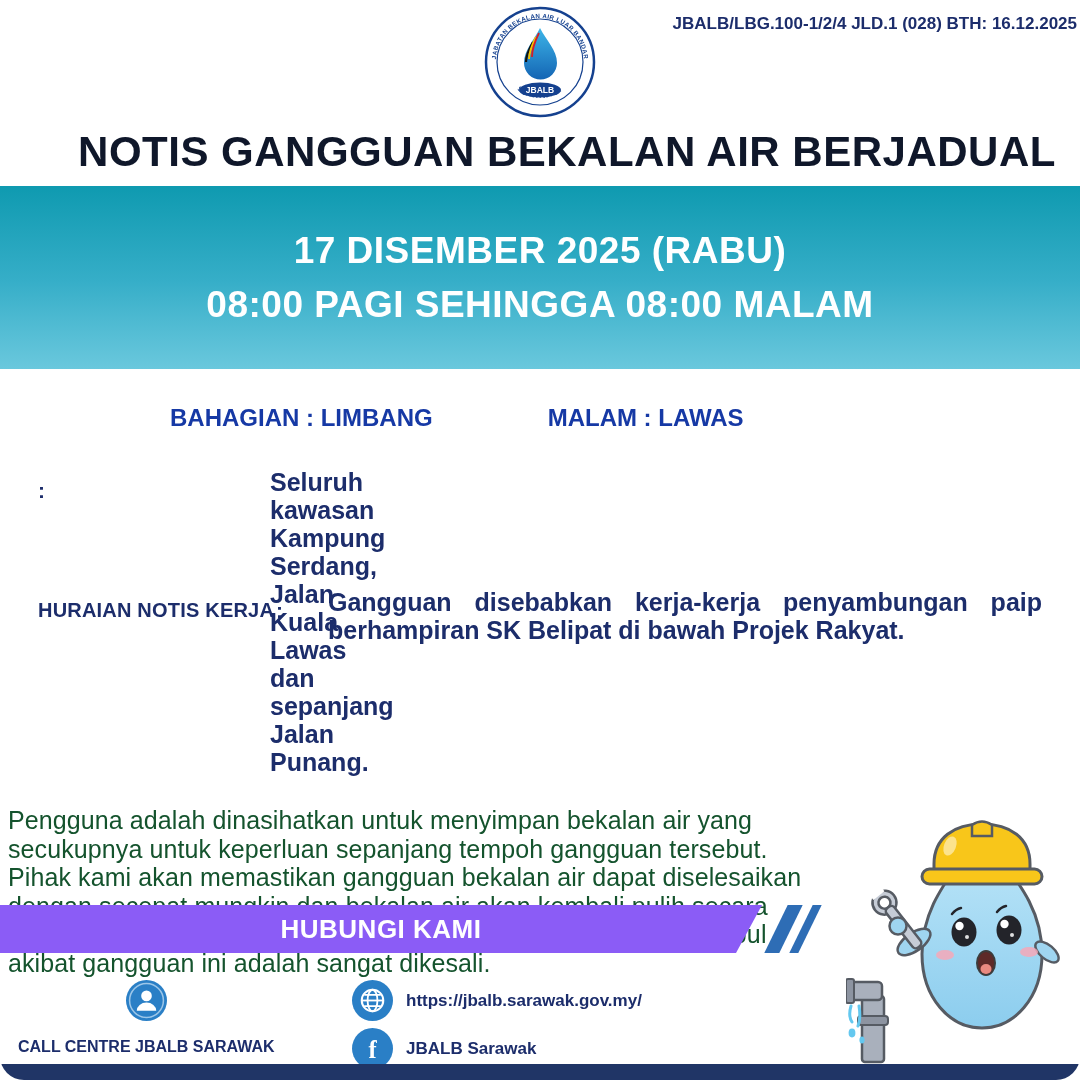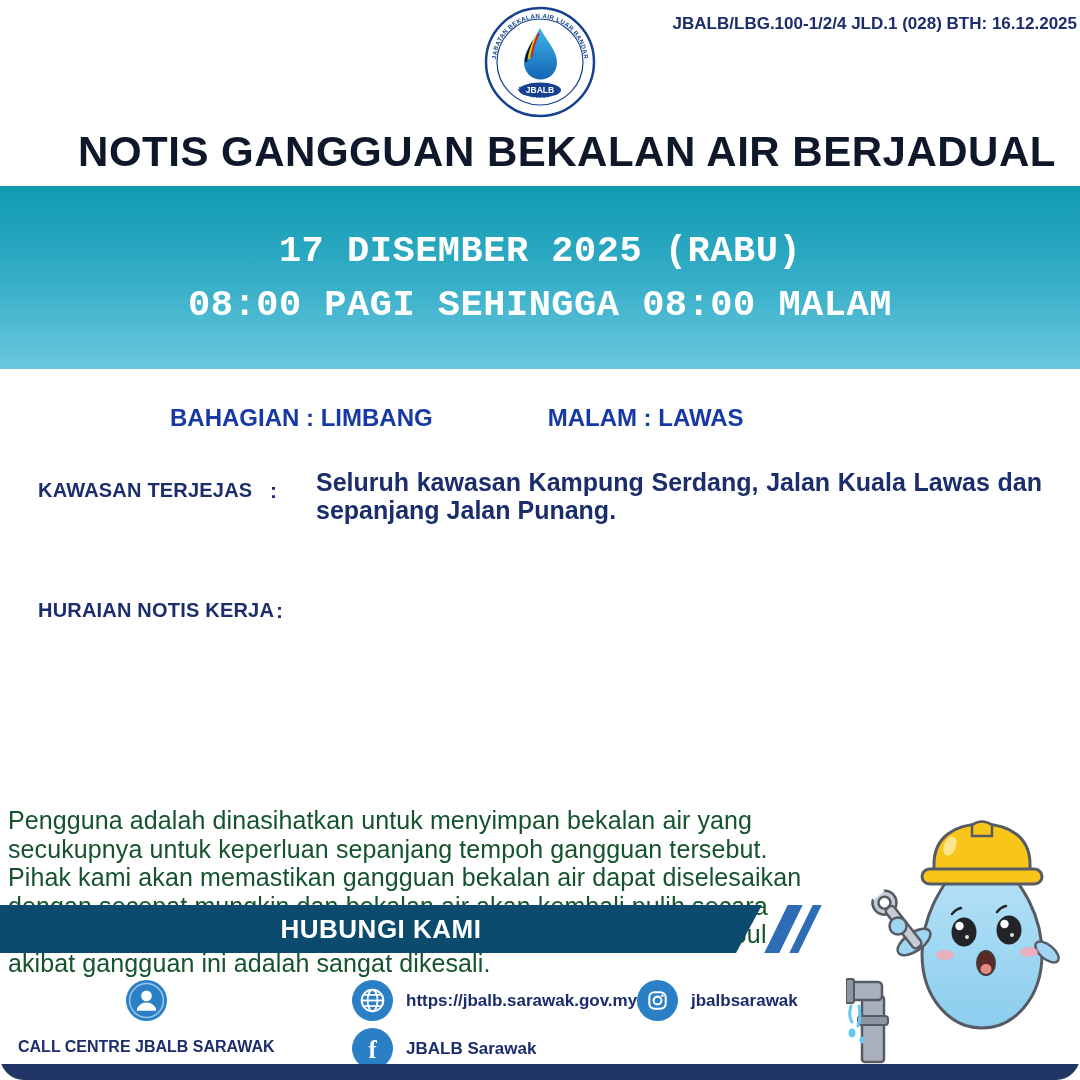--- a/index.html
+++ b/index.html
@@ -10,37 +10,37 @@
   .ref { position:absolute; top:14px; right:3px; font-size:17px; font-weight:bold; color:#1c2d6b; white-space:nowrap; }
 
   .logo { position:absolute; top:6px; left:50%; transform:translateX(-50%); }
 
   .title { position:absolute; top:128px; left:0; width:100%; text-align:center;
            font-size:42px; font-weight:bold; color:#0f172a; letter-spacing:.5px;margin-left:27px; }
 
   .banner { position:absolute; top:186px; left:0; width:1080px; height:183px;
             background:linear-gradient(180deg,#0f9ab0 0%,#36aec8 52%,#6ac8dd 100%);
             display:flex; flex-direction:column; align-items:center; justify-content:center; gap:12px; }
-  .banner .bline { color:#ffffff; font-size:37px; font-weight:bold; letter-spacing:.5px;font-family:Liberation Mono, monospace; }
+  .banner .bline { color:#ffffff; font-size:37px; font-weight:bold; letter-spacing:.5px; }
 
   .location { position:absolute; top:404px; left:170px; display:flex; gap:115px;
               font-size:24px; font-weight:bold; color:#1639a5; }
 
   .detail { position:absolute; left:38px; right:38px; display:grid;
             grid-template-columns:232px 46px 1fr; color:#1c2d6b; font-weight:bold; }
   .detail .dlabel { font-size:20px; line-height:45px; letter-spacing:.2px; white-space:nowrap; }
   .detail .dcolon { font-size:21px; line-height:45px; }
   .detail .dtext, .detail .dtext p { font-size:25px; line-height:28px; text-align:justify; }
   .kawasan { top:468px; }
   .huraian { top:588px;gap:6px; }
 
   .disclaimer { position:absolute; top:806px; left:8px; width:802px;
                 font-size:25px; color:#14532d; line-height:1.14; letter-spacing:.1px; }
 
-  .contact-bar { position:absolute; top:905px; left:0; width:762px; height:48px; background:#0c4a6e;
+  .contact-bar { position:absolute; top:905px; left:0; width:762px; height:48px; background:#8b5cf6;
                  clip-path:polygon(0 0,100% 0,calc(100% - 26px) 100%,0 100%);
                  display:flex; align-items:center; justify-content:center; }
   .contact-bar span { color:#ffffff; font-size:26px; font-weight:bold; letter-spacing:.5px; }
   .stripe { position:absolute; top:905px; height:48px; background:#2e6db5; transform:skewX(-26deg); }
   .s1 { left:776px; width:15px; }
   .s2 { left:801px; width:9px; }
 
   .contact-item { position:absolute; display:flex; align-items:center; gap:13px;
                   color:#1c2d6b; font-weight:bold; }
   .ci-icon { width:41px; height:41px; flex:0 0 auto; display:block; }
@@ -97,29 +97,29 @@
     <div class="bline">17 DISEMBER 2025 (RABU)</div>
     <div class="bline">08:00 PAGI SEHINGGA 08:00 MALAM</div>
   </div>
 
   <div class="location">
     <span>BAHAGIAN : LIMBANG</span>
     <span>MALAM : LAWAS</span>
   </div>
 
   <div class="detail kawasan">
-    <div class="dlabel">KAWASAN TERJEJAS</div>
     <div class="dcolon">:</div>
     <div class="dtext">Seluruh kawasan Kampung Serdang, Jalan Kuala Lawas dan sepanjang Jalan Punang.</div>
   </div>
 
   <div class="detail huraian">
     <div class="dlabel">HURAIAN NOTIS KERJA</div>
     <div class="dcolon">:</div>
     <div class="dtext">
+      <p>Gangguan disebabkan kerja-kerja penyambungan paip berhampiran SK Belipat di bawah Projek Rakyat.</p>
     </div>
   </div>
 
   <p class="disclaimer">Pengguna adalah dinasihatkan untuk menyimpan bekalan air yang secukupnya untuk keperluan sepanjang tempoh gangguan tersebut. Pihak kami akan memastikan gangguan bekalan air dapat diselesaikan dengan secepat mungkin dan bekalan air akan kembali pulih secara berperingkat di kawasan yang terjejas. Segala kesulitan yang timbul akibat gangguan ini adalah sangat dikesali.</p>
 
   <div class="contact-bar">
     <span>HUBUNGI KAMI</span>
   </div>
   <div class="stripe s1"></div>
   <div class="stripe s2"></div>
@@ -141,29 +141,20 @@
     <svg class="ci-icon" viewBox="0 0 40 40">
       <circle cx="20" cy="20" r="20" fill="#2a7fc6"></circle>
       <circle cx="20" cy="20" r="10.5" fill="none" stroke="#ffffff" stroke-width="2"></circle>
       <ellipse cx="20" cy="20" rx="4.8" ry="10.5" fill="none" stroke="#ffffff" stroke-width="1.8"></ellipse>
       <line x1="9.5" y1="20" x2="30.5" y2="20" stroke="#ffffff" stroke-width="1.8"></line>
       <path d="M12 14.5 h16 M12 25.5 h16" stroke="#ffffff" stroke-width="1.6" fill="none"></path>
     </svg>
     <div class="ci-text">https://jbalb.sarawak.gov.my/</div>
   </div>
 
-  <div class="contact-item ci-ig">
-    <svg class="ci-icon" viewBox="0 0 40 40">
-      <circle cx="20" cy="20" r="20" fill="#2a7fc6"></circle>
-      <rect x="12" y="12" width="16" height="16" rx="5" fill="none" stroke="#ffffff" stroke-width="2"></rect>
-      <circle cx="20" cy="20" r="3.8" fill="none" stroke="#ffffff" stroke-width="2"></circle>
-      <circle cx="24.8" cy="15.2" r="1.4" fill="#ffffff"></circle>
-    </svg>
-    <div class="ci-text">jbalbsarawak</div>
-  </div>
 
   <div class="contact-item ci-fb">
     <svg class="ci-icon" viewBox="0 0 40 40">
       <circle cx="20" cy="20" r="20" fill="#2a7fc6"></circle>
       <text x="20" y="29" text-anchor="middle" font-size="24" font-weight="bold" fill="#ffffff" font-family="Liberation Serif, serif">f</text>
     </svg>
     <div class="ci-text">JBALB Sarawak</div>
   </div>
 
   <div class="mascot">

